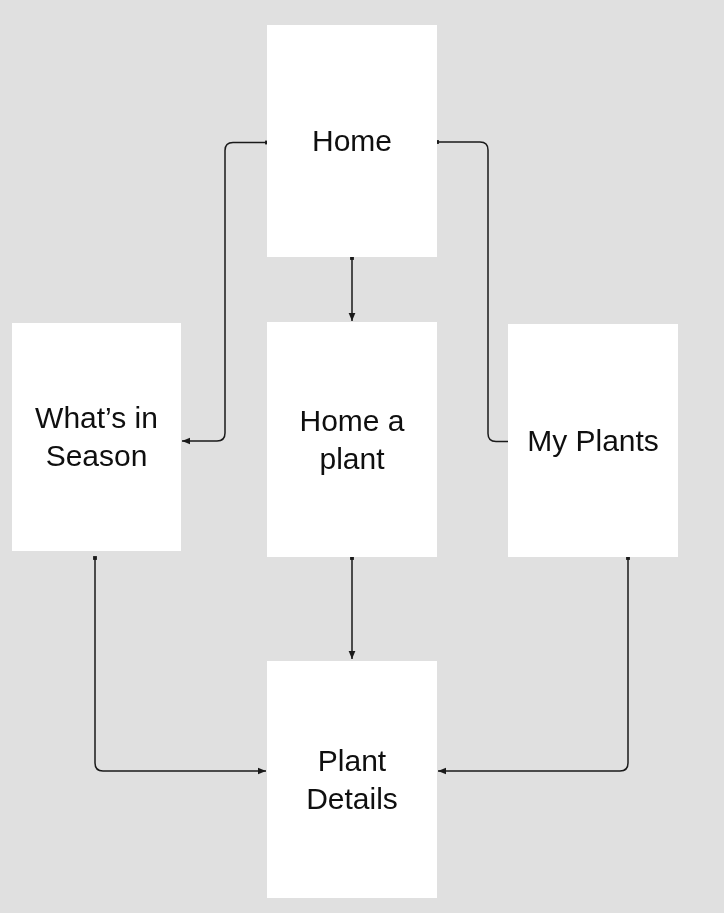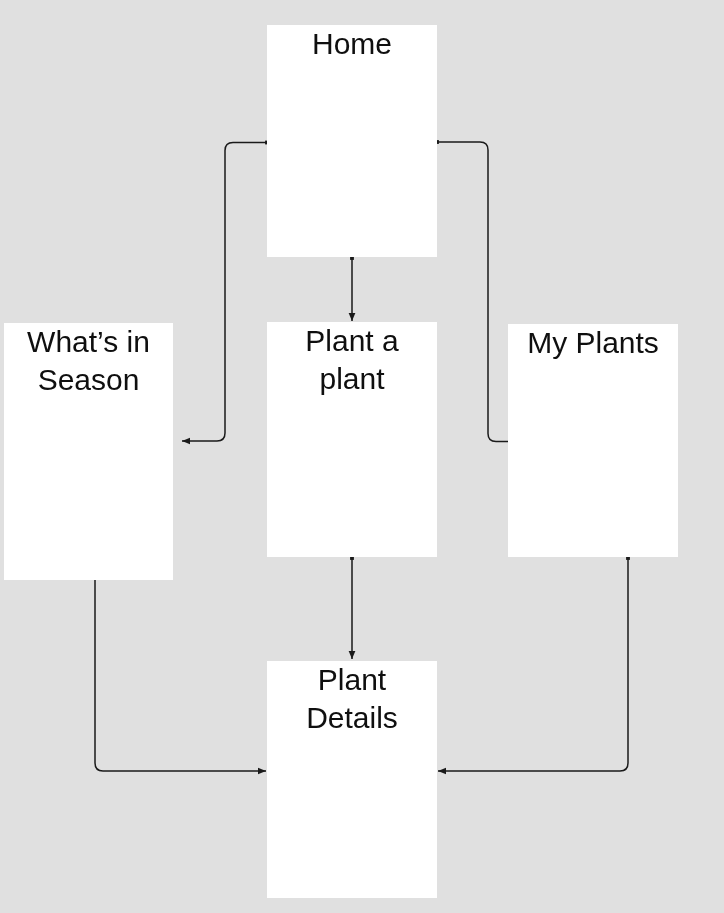--- a/index.html
+++ b/index.html
@@ -29,30 +29,30 @@
   }
   .arrowhead, .startdot {
     fill: var(--line-color, #1a1a1a);
     stroke: none;
   }
   .node {
     position: absolute;
     background: var(--node-fill, #ffffff);
     color: var(--text-color, #0f0f0f);
     display: flex;
-    align-items: flex-start;
+    align-items: center;
     justify-content: center;
     text-align: center;
     font-size: 30px;
     line-height: 38px;
     padding: 0 16px;
     box-sizing: border-box;
   }
   #node-home          { left: 267px; top: 25px;  width: 170px; height: 232px; }
-  #node-whats-in-season { left: 4px;  top: 323px; width: 169px; height: 257px; }
+  #node-whats-in-season { left: 12px;  top: 323px; width: 169px; height: 228px; }
   #node-find-a-plant  { left: 267px; top: 322px; width: 170px; height: 235px; }
   #node-my-plants     { left: 508px; top: 324px; width: 170px; height: 233px; }
   #node-plant-details { left: 267px; top: 661px; width: 170px; height: 237px; }
 </style>
 </head>
 <body>
 
 <div class="canvas">
 
   <svg class="connector-layer" viewBox="0 0 724 913" xmlns="http://www.w3.org/2000/svg">
@@ -80,21 +80,21 @@
 
   <div class="node" id="node-home">
     <span>Home</span>
   </div>
 
   <div class="node" id="node-whats-in-season">
     <span>What’s in Season</span>
   </div>
 
   <div class="node" id="node-find-a-plant">
-    <span>Plant a plant</span>
+    <span>Home a plant</span>
   </div>
 
   <div class="node" id="node-my-plants">
     <span>My Plants</span>
   </div>
 
   <div class="node" id="node-plant-details">
     <span>Plant Details</span>
   </div>
 

